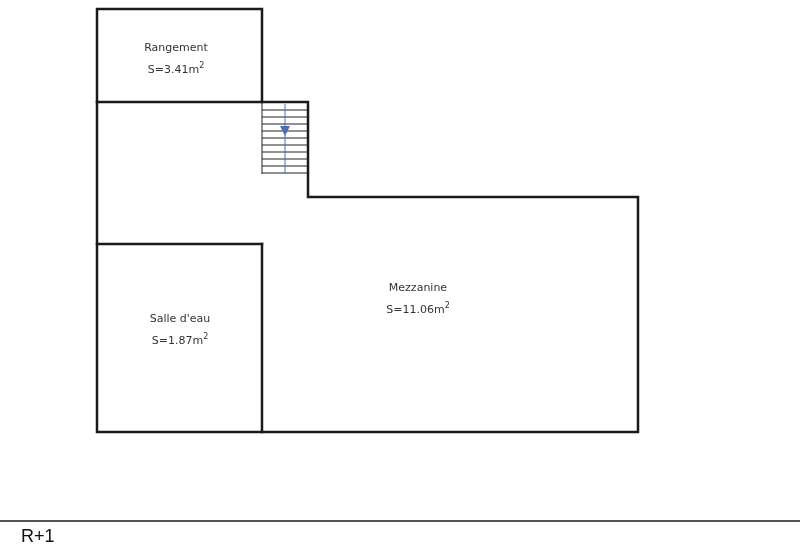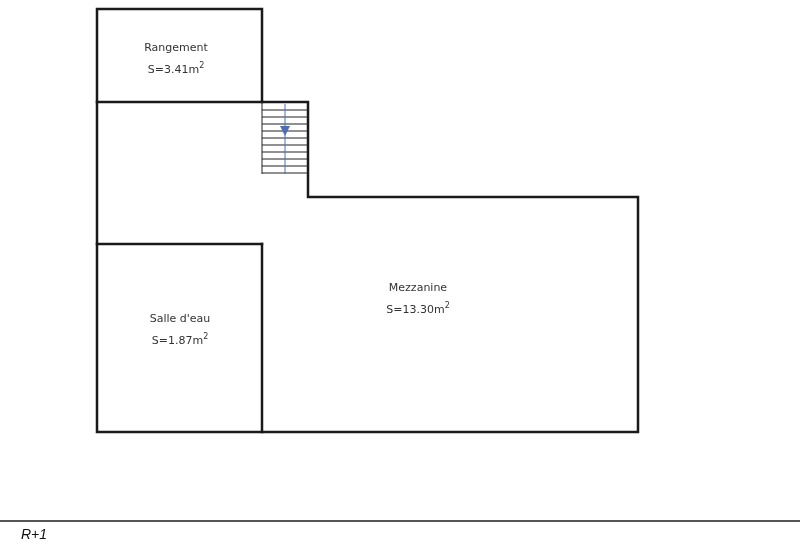--- a/index.html
+++ b/index.html
@@ -2,21 +2,21 @@
 <html><head>
 <meta charset="utf-8">
 <style>
   html, body { margin: 0; padding: 0; background: #ffffff; }
   body { width: 800px; height: 553px; position: relative; overflow: hidden; font-family: "DejaVu Sans", sans-serif; }
   #plan { position: absolute; left: 0; top: 0; }
   .room-label { position: absolute; font-size: 11px; color: #333333; text-align: center; line-height: 22px; white-space: nowrap; transform: translateX(-50%); }
   .room-label span { display: block; }
   .sup { font-size: 8px; vertical-align: super; line-height: 0; }
   .footer-rule { position: absolute; left: 0; top: 520px; width: 800px; height: 2px; background: #555555; }
-  .level-label { position: absolute; left: 21px; top: 526px; font-size: 14px; color: #111111; font-family: "Liberation Sans", sans-serif; font-style: italic; }
+  .level-label { position: absolute; left: 21px; top: 526px; font-size: 18px; color: #111111; font-family: "Liberation Sans", sans-serif; }
 </style>
 </head>
 <body>
 
 <svg id="plan" width="800" height="520" viewBox="0 0 800 520" xmlns="http://www.w3.org/2000/svg">
   <g stroke="#1a1a1a" stroke-width="2.5" fill="none" stroke-linecap="square">
 
     <path d="M97 9 L262 9 L262 102 L308 102 L308 197 L638 197 L638 432 L97 432 Z"></path>
 
     <line x1="97" y1="102" x2="262" y2="102"></line>
@@ -43,21 +43,21 @@
   </g>
 </svg>
 
 <div class="room-label" style="left:176px; top:37px;">
   <span>Rangement</span>
   <span><span style="display:inline">S=3.41m</span><span class="sup" style="display:inline">2</span></span>
 </div>
 
 <div class="room-label" style="left:418px; top:277px;">
   <span>Mezzanine</span>
-  <span><span style="display:inline">S=13.30m</span><span class="sup" style="display:inline">2</span></span>
+  <span><span style="display:inline">S=11.06m</span><span class="sup" style="display:inline">2</span></span>
 </div>
 
 <div class="room-label" style="left:180px; top:308px;">
   <span>Salle d'eau</span>
   <span><span style="display:inline">S=1.87m</span><span class="sup" style="display:inline">2</span></span>
 </div>
 
 <div class="footer-rule"></div>
 <div class="level-label">R+1</div>
 

